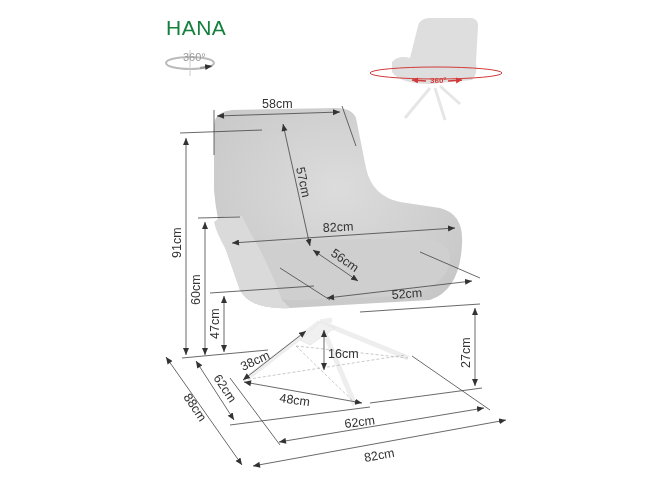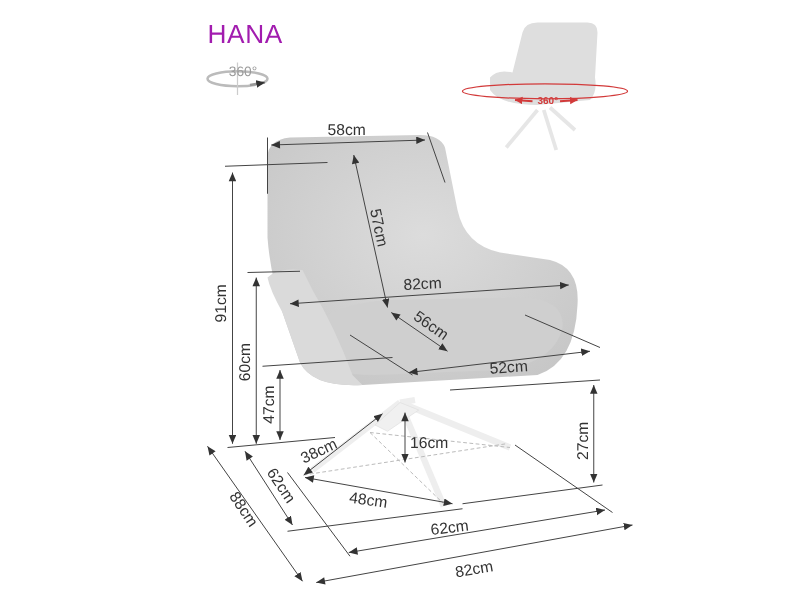--- a/index.html
+++ b/index.html
@@ -1,17 +1,17 @@
 <!DOCTYPE html>
 <html><head>
   <meta charset="utf-8">
   <style>
     html, body { margin:0; padding:0; background:#ffffff; }
     body { width:648px; height:486px; position:relative; overflow:hidden; font-family:"Liberation Sans", sans-serif; }
-    .title { position:absolute; left:166px; top:16px; font-size:21px; color:#a21caf; letter-spacing:0.5px; }
+    .title { position:absolute; left:166px; top:16px; font-size:21px; color:#15803d; letter-spacing:0.5px; }
     svg.main { position:absolute; left:0; top:0; }
     .dim { font-family:"Liberation Sans", sans-serif; font-size:12.5px; fill:#333333; }
     .rot { font-family:"Liberation Sans", sans-serif; font-size:11px; fill:#9a9a9a; }
     .red { font-family:"Liberation Sans", sans-serif; font-size:8px; fill:#d23a3a; font-weight:bold; }
   </style>
 </head>
 <body>
 
 <div class="title">HANA</div>
 

